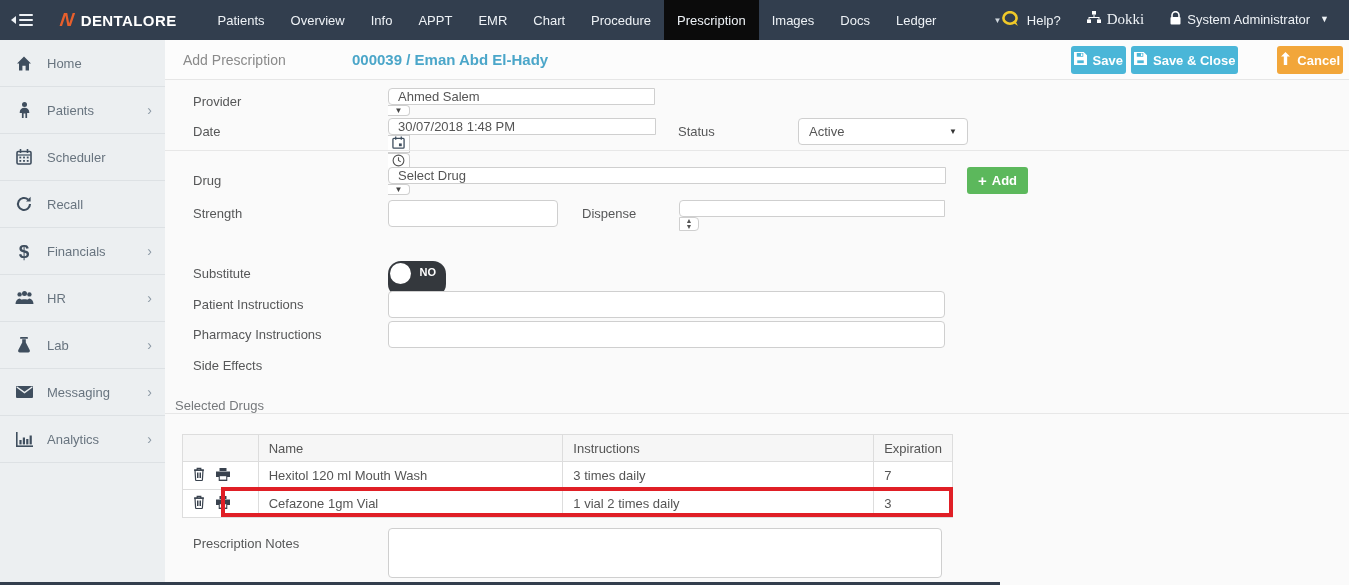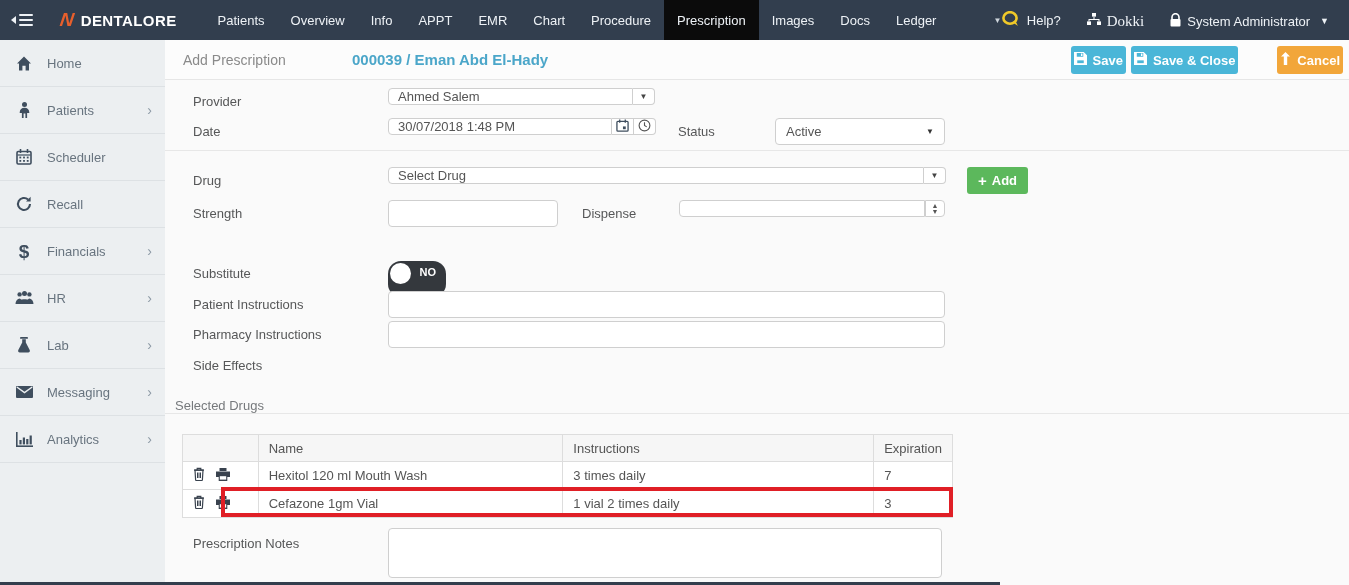--- a/index.html
+++ b/index.html
@@ -14,21 +14,21 @@
   .burger { width:44px; height:40px; display:flex; align-items:center; justify-content:center; gap:3px; cursor:pointer; }
   .burger .tri { width:0; height:0; border-top:4px solid transparent; border-bottom:4px solid transparent; border-right:5px solid #eef2f6; }
   .burger .bars { display:flex; flex-direction:column; gap:2.5px; }
   .burger .bars i { display:block; width:14px; height:2.5px; background:#eef2f6; border-radius:1px; }
   .brand { display:flex; align-items:center; gap:7px; margin:0 28px 0 16px; }
   .brand-mark { color:#e85f2c; font-size:19px; font-weight:bold; font-style:italic; transform:skewX(-8deg); }
   .brand-name { font-size:15px; font-weight:bold; letter-spacing:.4px; color:#fff; }
   .nav-item { height:40px; padding:0 13px; display:flex; align-items:center; cursor:pointer; white-space:nowrap; }
   .nav-item.active { background:#0b0b0b; }
   .nav-caret { margin-left:44px; font-size:8px; color:#cfd6dd; cursor:pointer; }
-  .nav-right { margin-left:auto; display:flex; align-items:flex-end; gap:26px; padding-right:20px; }
+  .nav-right { margin-left:auto; display:flex; align-items:flex-start; gap:26px; padding-right:20px; }
   .nav-util { display:flex; align-items:center; gap:6px; cursor:pointer; white-space:nowrap; }
   .dokki-label { font-family:"Liberation Serif","DejaVu Serif",serif; font-size:15px; }
   .user-caret { font-size:9px; margin-left:4px; }
   
   .sidebar { position:absolute; top:40px; left:0; width:167px; height:545px; background:#eceff1; border-right:1px solid #d7dbde; }
   .side-item { height:47px; display:flex; align-items:center; gap:13px; padding:0 14px;
     border-bottom:1px solid #dde1e4; color:#68747f; cursor:pointer; }
   .side-icon { width:20px; display:flex; justify-content:center; color:#3f4e5e; }
   .side-icon .dollar { font-size:19px; font-weight:600; line-height:1; }
   .side-chevron { margin-left:auto; color:#8d9aa6; font-size:14px; }
@@ -39,30 +39,30 @@
   .patient-link { position:absolute; left:187px; top:11px; color:#4ba6c9; font-size:15px; font-weight:600; cursor:pointer; }
   .header-buttons { position:absolute; right:6px; top:6px; display:flex; gap:5px; }
   .btn { height:28px; border:none; border-radius:3px; color:#fff; font-size:13px; font-weight:600;
     display:flex; align-items:center; gap:6px; padding:0 3px; cursor:pointer; font-family:inherit; }
   .btn-save { background:#4ab6d8; }
   .btn-cancel { background:#f2a63a;margin-left:34px; }
   .btn svg { flex:none; }
   
   .form-row { position:absolute; left:0; right:0; height:27px; }
   .flabel { position:absolute; left:28px; top:6px; color:#565758; }
-  .combo { position:absolute; top:0; height:17px; display:flex; }
+  .combo { position:absolute; top:0; height:23px; display:flex;flex-direction:column; }
   .combo .disp { background:#fff; border:1px solid #cfcfcf; border-radius:4px 0 0 4px; display:flex; align-items:center; padding:0 9px; flex:1; }
   .seg-btn { width:22px; background:#fff; border:1px solid #cfcfcf; border-left:none;
     display:flex; align-items:center; justify-content:center; cursor:pointer; color:#444; }
   .seg-btn:last-child { border-radius:0 4px 4px 0; }
   .seg-btn .dd { font-size:8px; }
   .spin { width:20px; background:#fff; border:1px solid #cfcfcf; border-left:1px solid #cfcfcf; border-radius:0 4px 4px 0;
     display:flex; flex-direction:column; align-items:center; justify-content:center; line-height:6px; font-size:7px; color:#555; cursor:pointer; }
   .select-box { position:absolute; top:0; height:27px; background:#fff; border:1px solid #cfcfcf; border-radius:4px;
-    display:flex; align-items:center; padding:0 10px; }
+    display:flex; align-items:center; padding:0 10px;margin-left:23px; }
   .select-box .dd { margin-left:auto; font-size:8px; color:#333; }
   .txt-input { position:absolute; top:0; height:27px; background:#fff; border:1px solid #cfcfcf; border-radius:4px;
     padding:0 8px; font-family:inherit; font-size:13px; color:#555; }
   .divider { position:absolute; left:0; right:0; height:0; border-top:1px solid #e7e7e7; }
   .btn-add { position:absolute; left:802px; top:0; height:27px; background:#5cb85c; border:none; border-radius:3px;
     color:#fff; font-size:13px; font-weight:600; padding:0 11px; display:flex; align-items:center; gap:5px; cursor:pointer; font-family:inherit; }
   .btn-add .plus { font-size:15px; font-weight:bold; line-height:1; }
   .toggle { position:absolute; left:223px; top:1px; width:58px; height:36px; background:#34383d; border-radius:13px; cursor:pointer; }
   .toggle .knob { position:absolute; left:2px; top:2px; width:21px; height:21px; border-radius:50%; background:#fff; }
   .toggle .txt { position:absolute; right:10px; top:5px; color:#fff; font-size:11px; font-weight:bold; }

